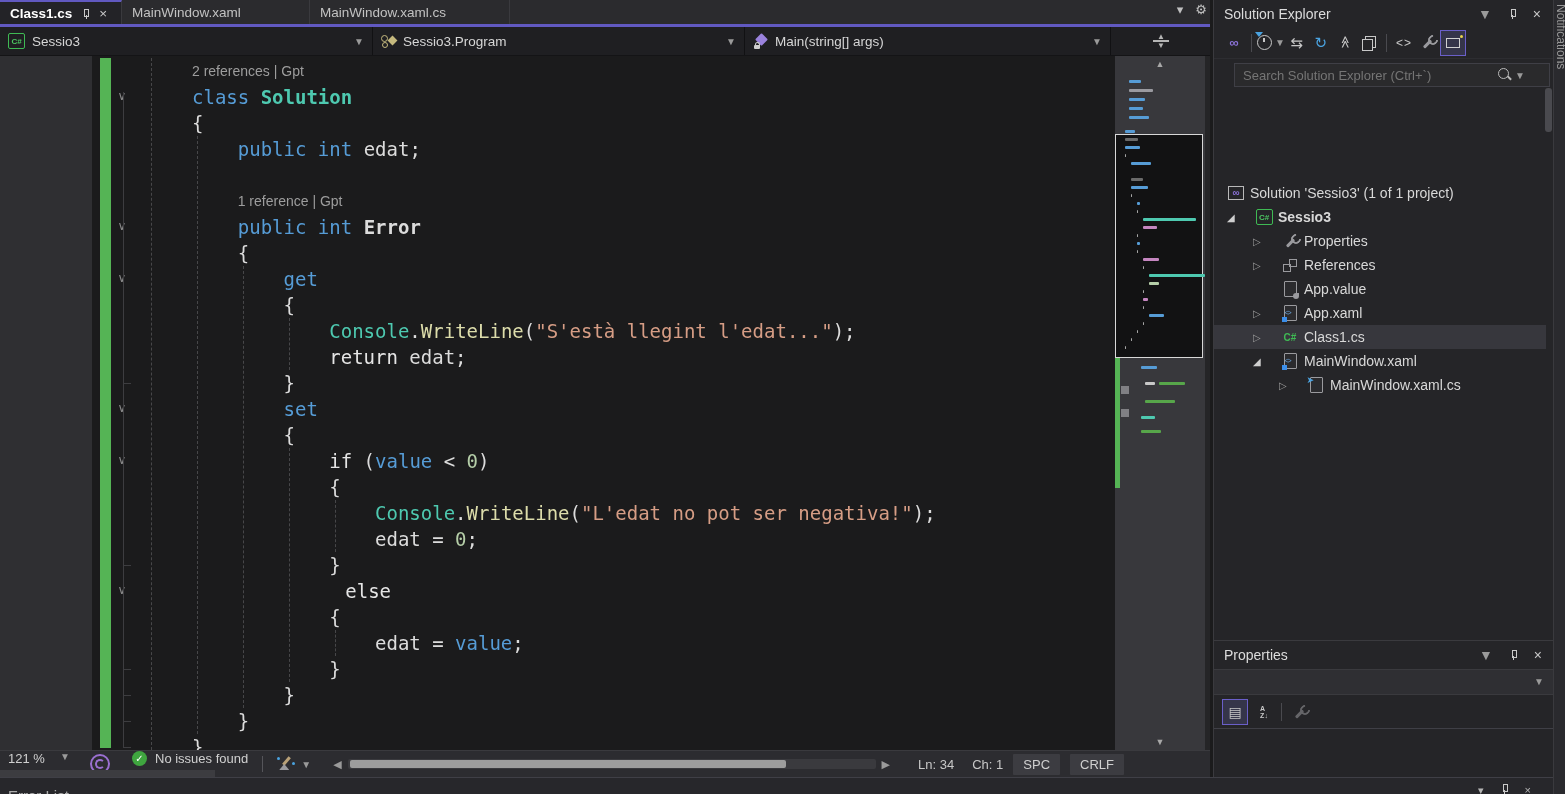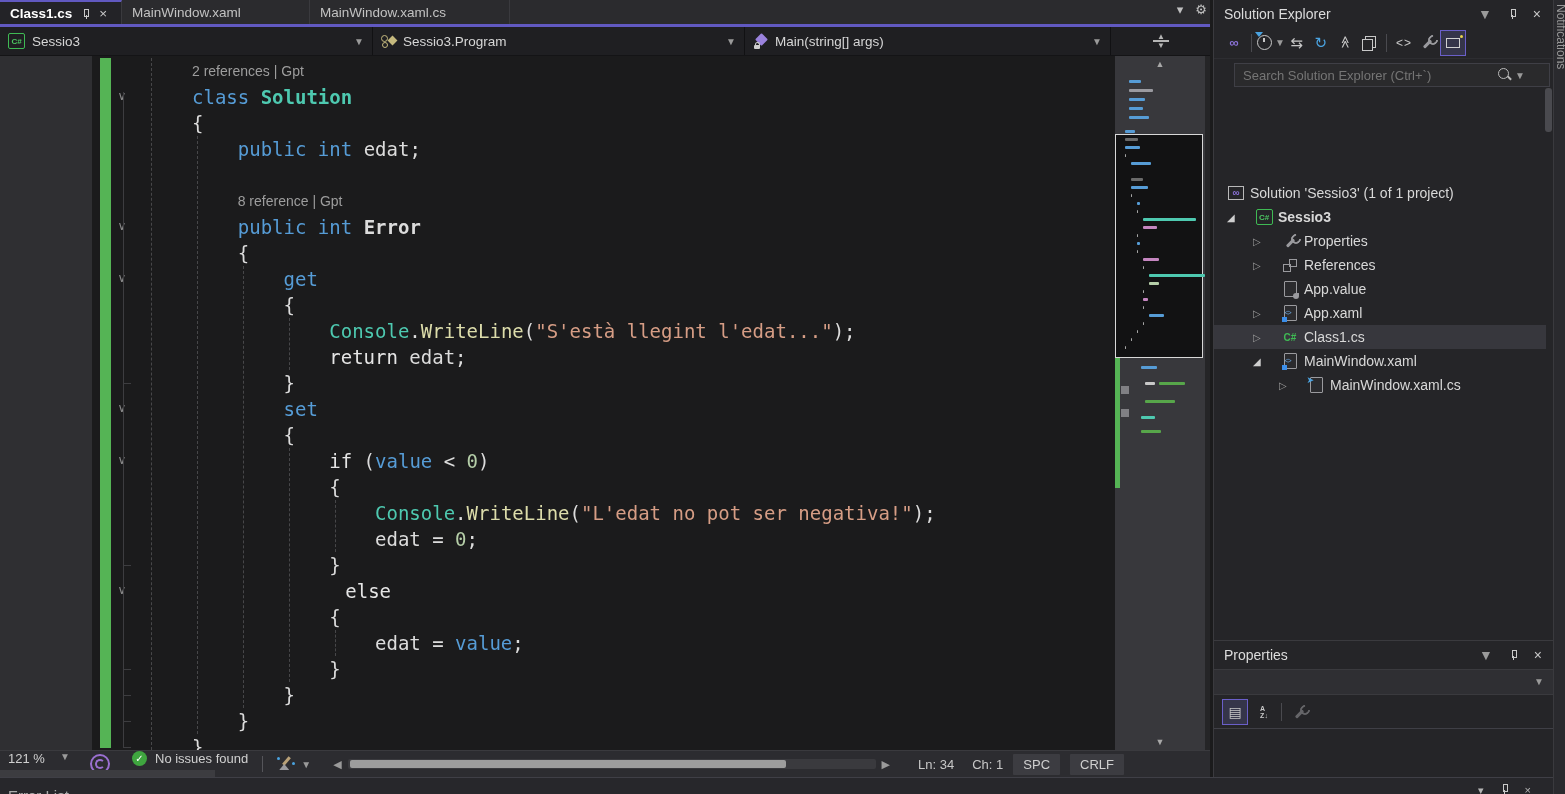--- a/index.html
+++ b/index.html
@@ -221,21 +221,21 @@
         <div class="guide" style="left: 289px; top: 392px; height: 234px;"></div>
         <div class="guide" style="left: 335px; top: 444px; height: 52px;"></div>
         <div class="guide" style="left: 335px; top: 574px; height: 26px;"></div>
       </div>
     <div id="code-lines">
         <div class="lens" style="top: 2px; left: 192px;">2 references | Gpt</div>
         <div class="cl" style="top: 28px; left: 192px;"><span></span><span class="tk-kw">class</span><span class="tk-pl"> </span><span class="tk-type bold">Solution</span></div>
         <div class="cl" style="top: 54px; left: 192px;"><span></span><span class="tk-pl">{</span></div>
         <div class="cl" style="top: 80px; left: 192px;"><span>    </span><span class="tk-kw">public</span><span class="tk-pl"> </span><span class="tk-kw">int</span><span class="tk-pl"> edat;</span></div>
         <div class="cl" style="top: 106px; left: 192px;"><span>    </span></div>
-        <div class="lens" style="top: 132px; left: 237.7px;">8 reference | Gpt</div>
+        <div class="lens" style="top: 132px; left: 237.7px;">1 reference | Gpt</div>
         <div class="cl" style="top: 158px; left: 192px;"><span>    </span><span class="tk-kw">public</span><span class="tk-pl"> </span><span class="tk-kw">int</span><span class="tk-pl"> </span><span class="tk-pl bold">Error</span></div>
         <div class="cl" style="top: 184px; left: 192px;"><span>    </span><span class="tk-pl">{</span></div>
         <div class="cl" style="top: 210px; left: 192px;"><span>        </span><span class="tk-kw">get</span></div>
         <div class="cl" style="top: 236px; left: 192px;"><span>        </span><span class="tk-pl">{</span></div>
         <div class="cl" style="top: 262px; left: 192px;"><span>            </span><span class="tk-type">Console</span><span class="tk-pl">.</span><span class="tk-meth">WriteLine</span><span class="tk-pl">(</span><span class="tk-str">"S'està llegint l'edat..."</span><span class="tk-pl">);</span></div>
         <div class="cl" style="top: 288px; left: 192px;"><span>            </span><span class="tk-ctrl">return</span><span class="tk-pl"> edat;</span></div>
         <div class="cl" style="top: 314px; left: 192px;"><span>        </span><span class="tk-pl">}</span></div>
         <div class="cl" style="top: 340px; left: 192px;"><span>        </span><span class="tk-kw">set</span></div>
         <div class="cl" style="top: 366px; left: 192px;"><span>        </span><span class="tk-pl">{</span></div>
         <div class="cl" style="top: 392px; left: 192px;"><span>            </span><span class="tk-ctrl">if</span><span class="tk-pl"> (</span><span class="tk-kw">value</span><span class="tk-pl"> &lt; </span><span class="tk-num">0</span><span class="tk-pl">)</span></div>

